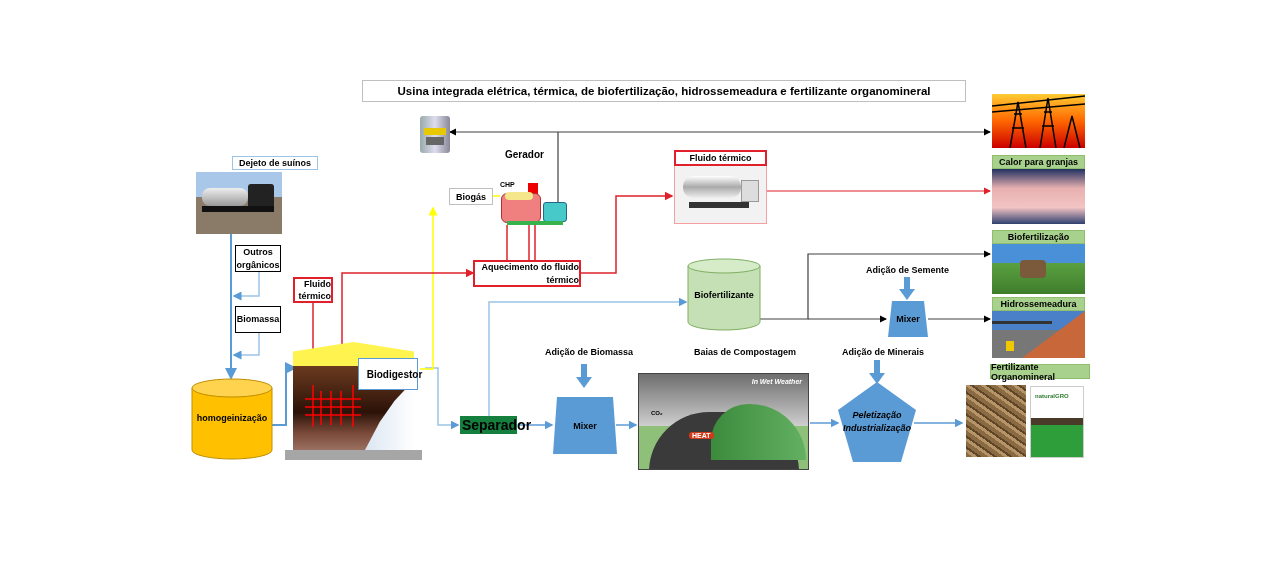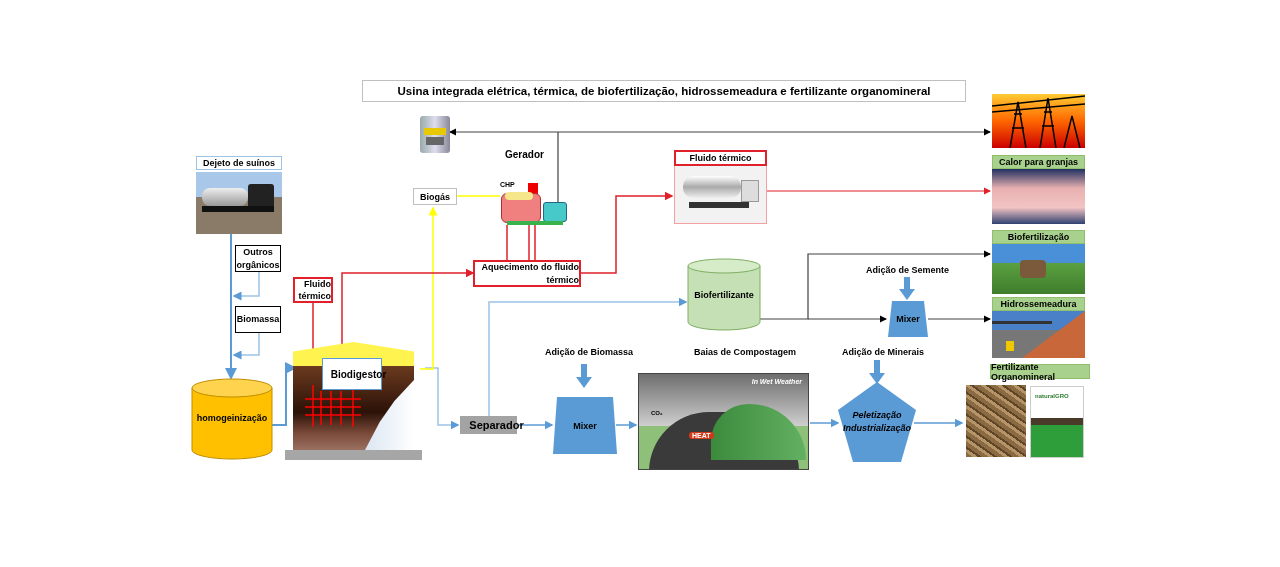--- a/index.html
+++ b/index.html
@@ -6,26 +6,26 @@
   body { width:1280px; height:567px; position:relative; overflow:hidden;
          font-family:"Liberation Sans", "DejaVu Sans", sans-serif; }
   .abs { position:absolute; }
   svg.wires { position:absolute; left:0; top:0; }
   .lbl { position:absolute; font-weight:bold; font-size:9px; color:#000; text-align:center; white-space:nowrap; }
   .box-black { position:absolute; border:1.5px solid #000; background:#fff; font-weight:bold; font-size:9px;
                display:flex; align-items:center; justify-content:center; text-align:center; line-height:1.35; box-sizing:border-box; }
   .box-red { position:absolute; border:2px solid #e0202a; background:#fff; font-weight:bold; font-size:9px;
              display:flex; align-items:center; justify-content:center; text-align:right; line-height:1.35; box-sizing:border-box; }
   .box-blue-lt { position:absolute; border:1px solid #9dc3e6; background:#fff; font-weight:bold; font-size:9px;
-             display:flex; align-items:center; justify-content:center; box-sizing:border-box; }
+             display:flex; align-items:center; justify-content:center; box-sizing:border-box;margin-left:36px; }
   .title-box { position:absolute; left:330px; top:80px; width:604px; height:22px; border:1px solid #bfbfbf; background:#fff;
                display:flex; align-items:center; justify-content:center; font-weight:bold; font-size:11.5px; box-sizing:border-box;margin-left:32px; }
   .green-hdr { position:absolute; background:#a9d18e; border:1px solid #8fbf6c; font-weight:bold; font-size:9px;
                display:flex; align-items:center; justify-content:center; box-sizing:border-box; }
-  .blue-box { position:absolute; background:#a3a3a3; color:#000; font-weight:bold; font-size:11px;
+  .blue-box { position:absolute; background:#15803d; color:#000; font-weight:bold; font-size:14px;
               display:flex; align-items:center; justify-content:center; box-sizing:border-box;padding-left:16px; }
   .img { position:absolute; overflow:hidden; }
 </style>
 </head>
 <body>
 
 <svg class="wires" width="1280" height="567">
   <defs>
     <marker id="ab" markerWidth="6" markerHeight="6" refX="5" refY="3" orient="auto">
         <path d="M0,0 L6,3 L0,6 z" fill="#5b9bd5"></path>

